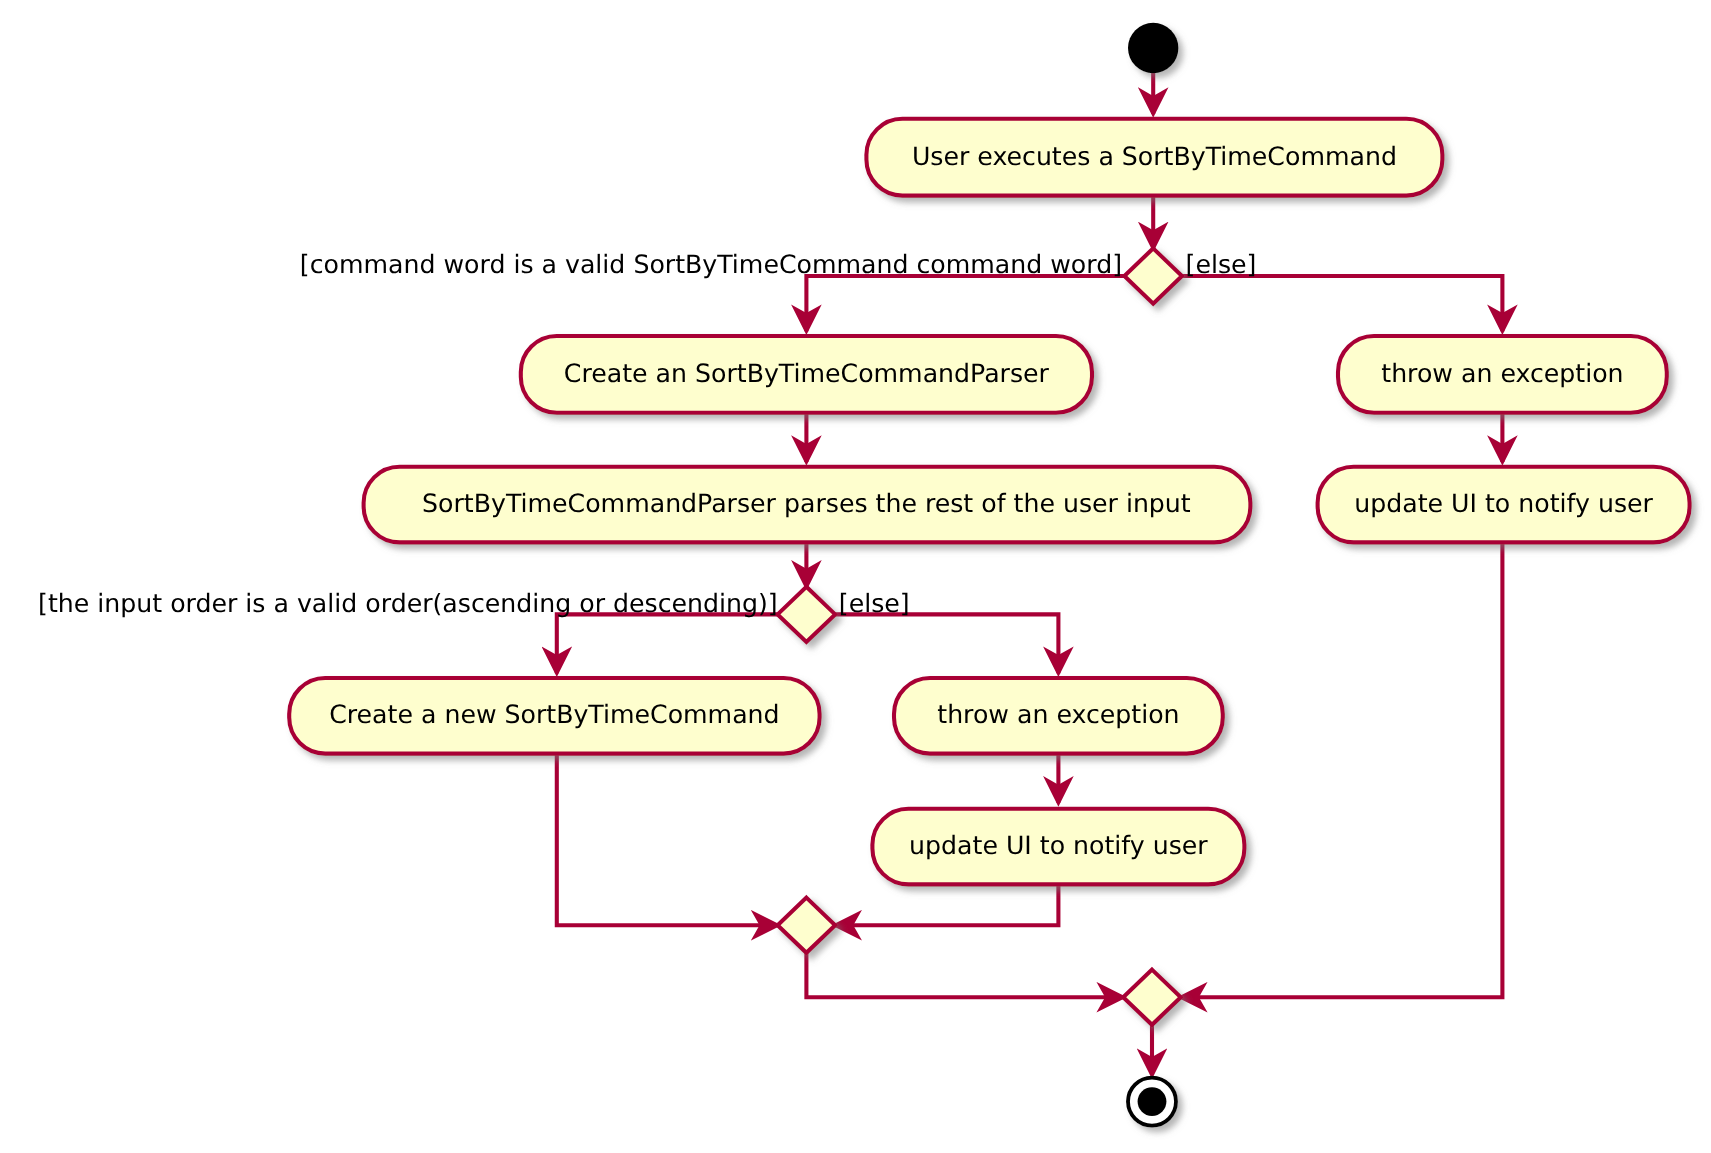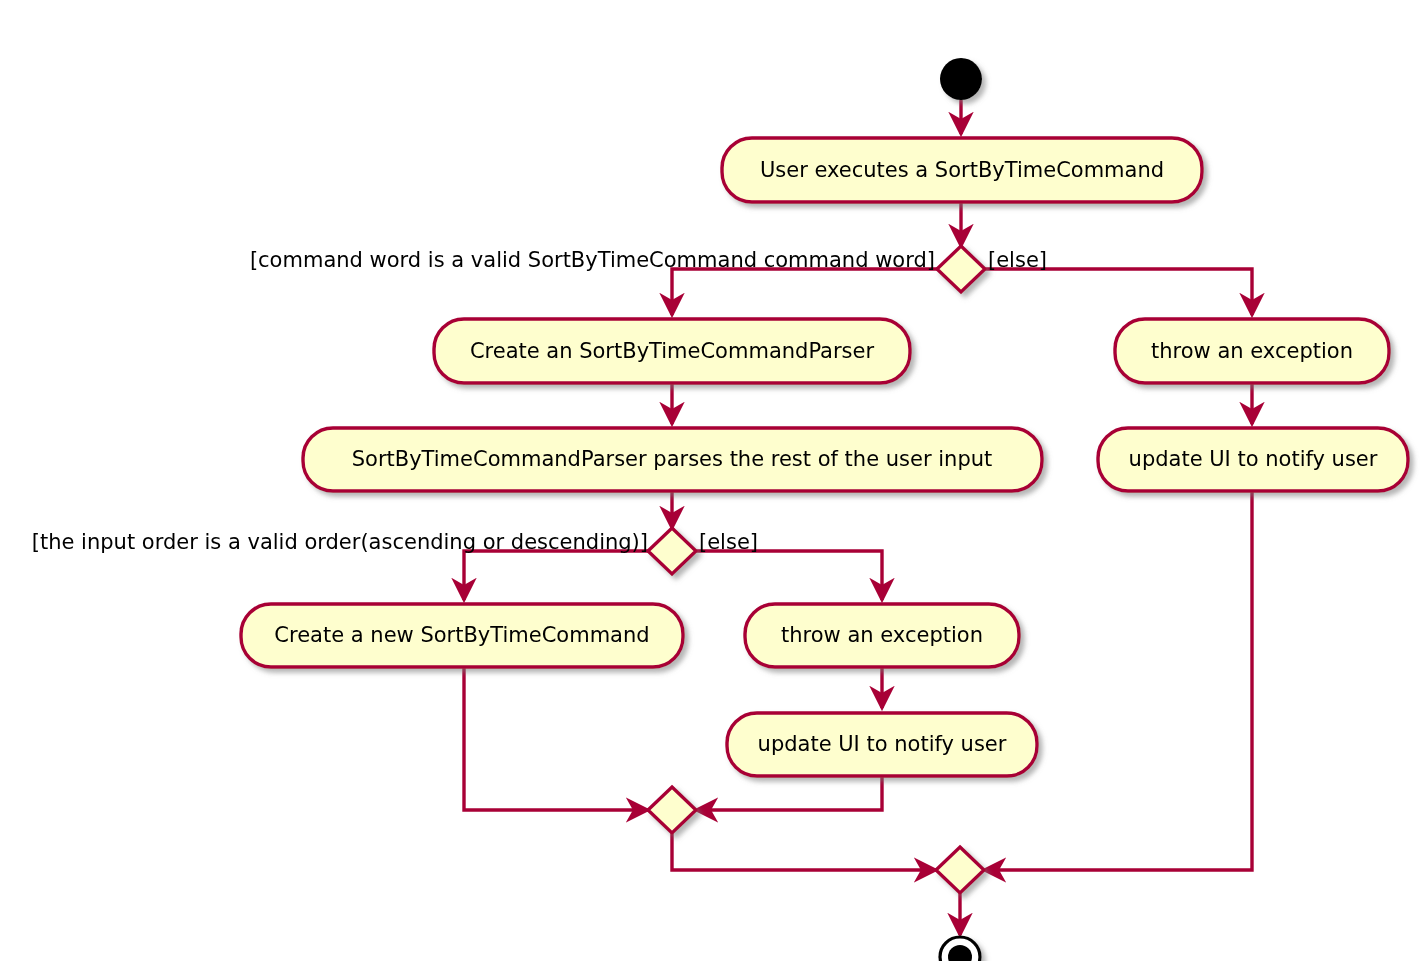--- a/index.html
+++ b/index.html
@@ -10,21 +10,20 @@
   body {
     width: 1426px;
     height: 961px;
     font-family: "DejaVu Sans", sans-serif;
     overflow: hidden;
   }
   #diagram-root {
     position: relative;
     width: 1426px;
     height: 690px;
-    margin-top: 39px;
   }
   svg.canvas {
     position: absolute;
     top: 0;
     left: 0;
     width: 1426px;
     height: 961px;
   }
   .node-label {
     font-family: "DejaVu Sans", sans-serif;

